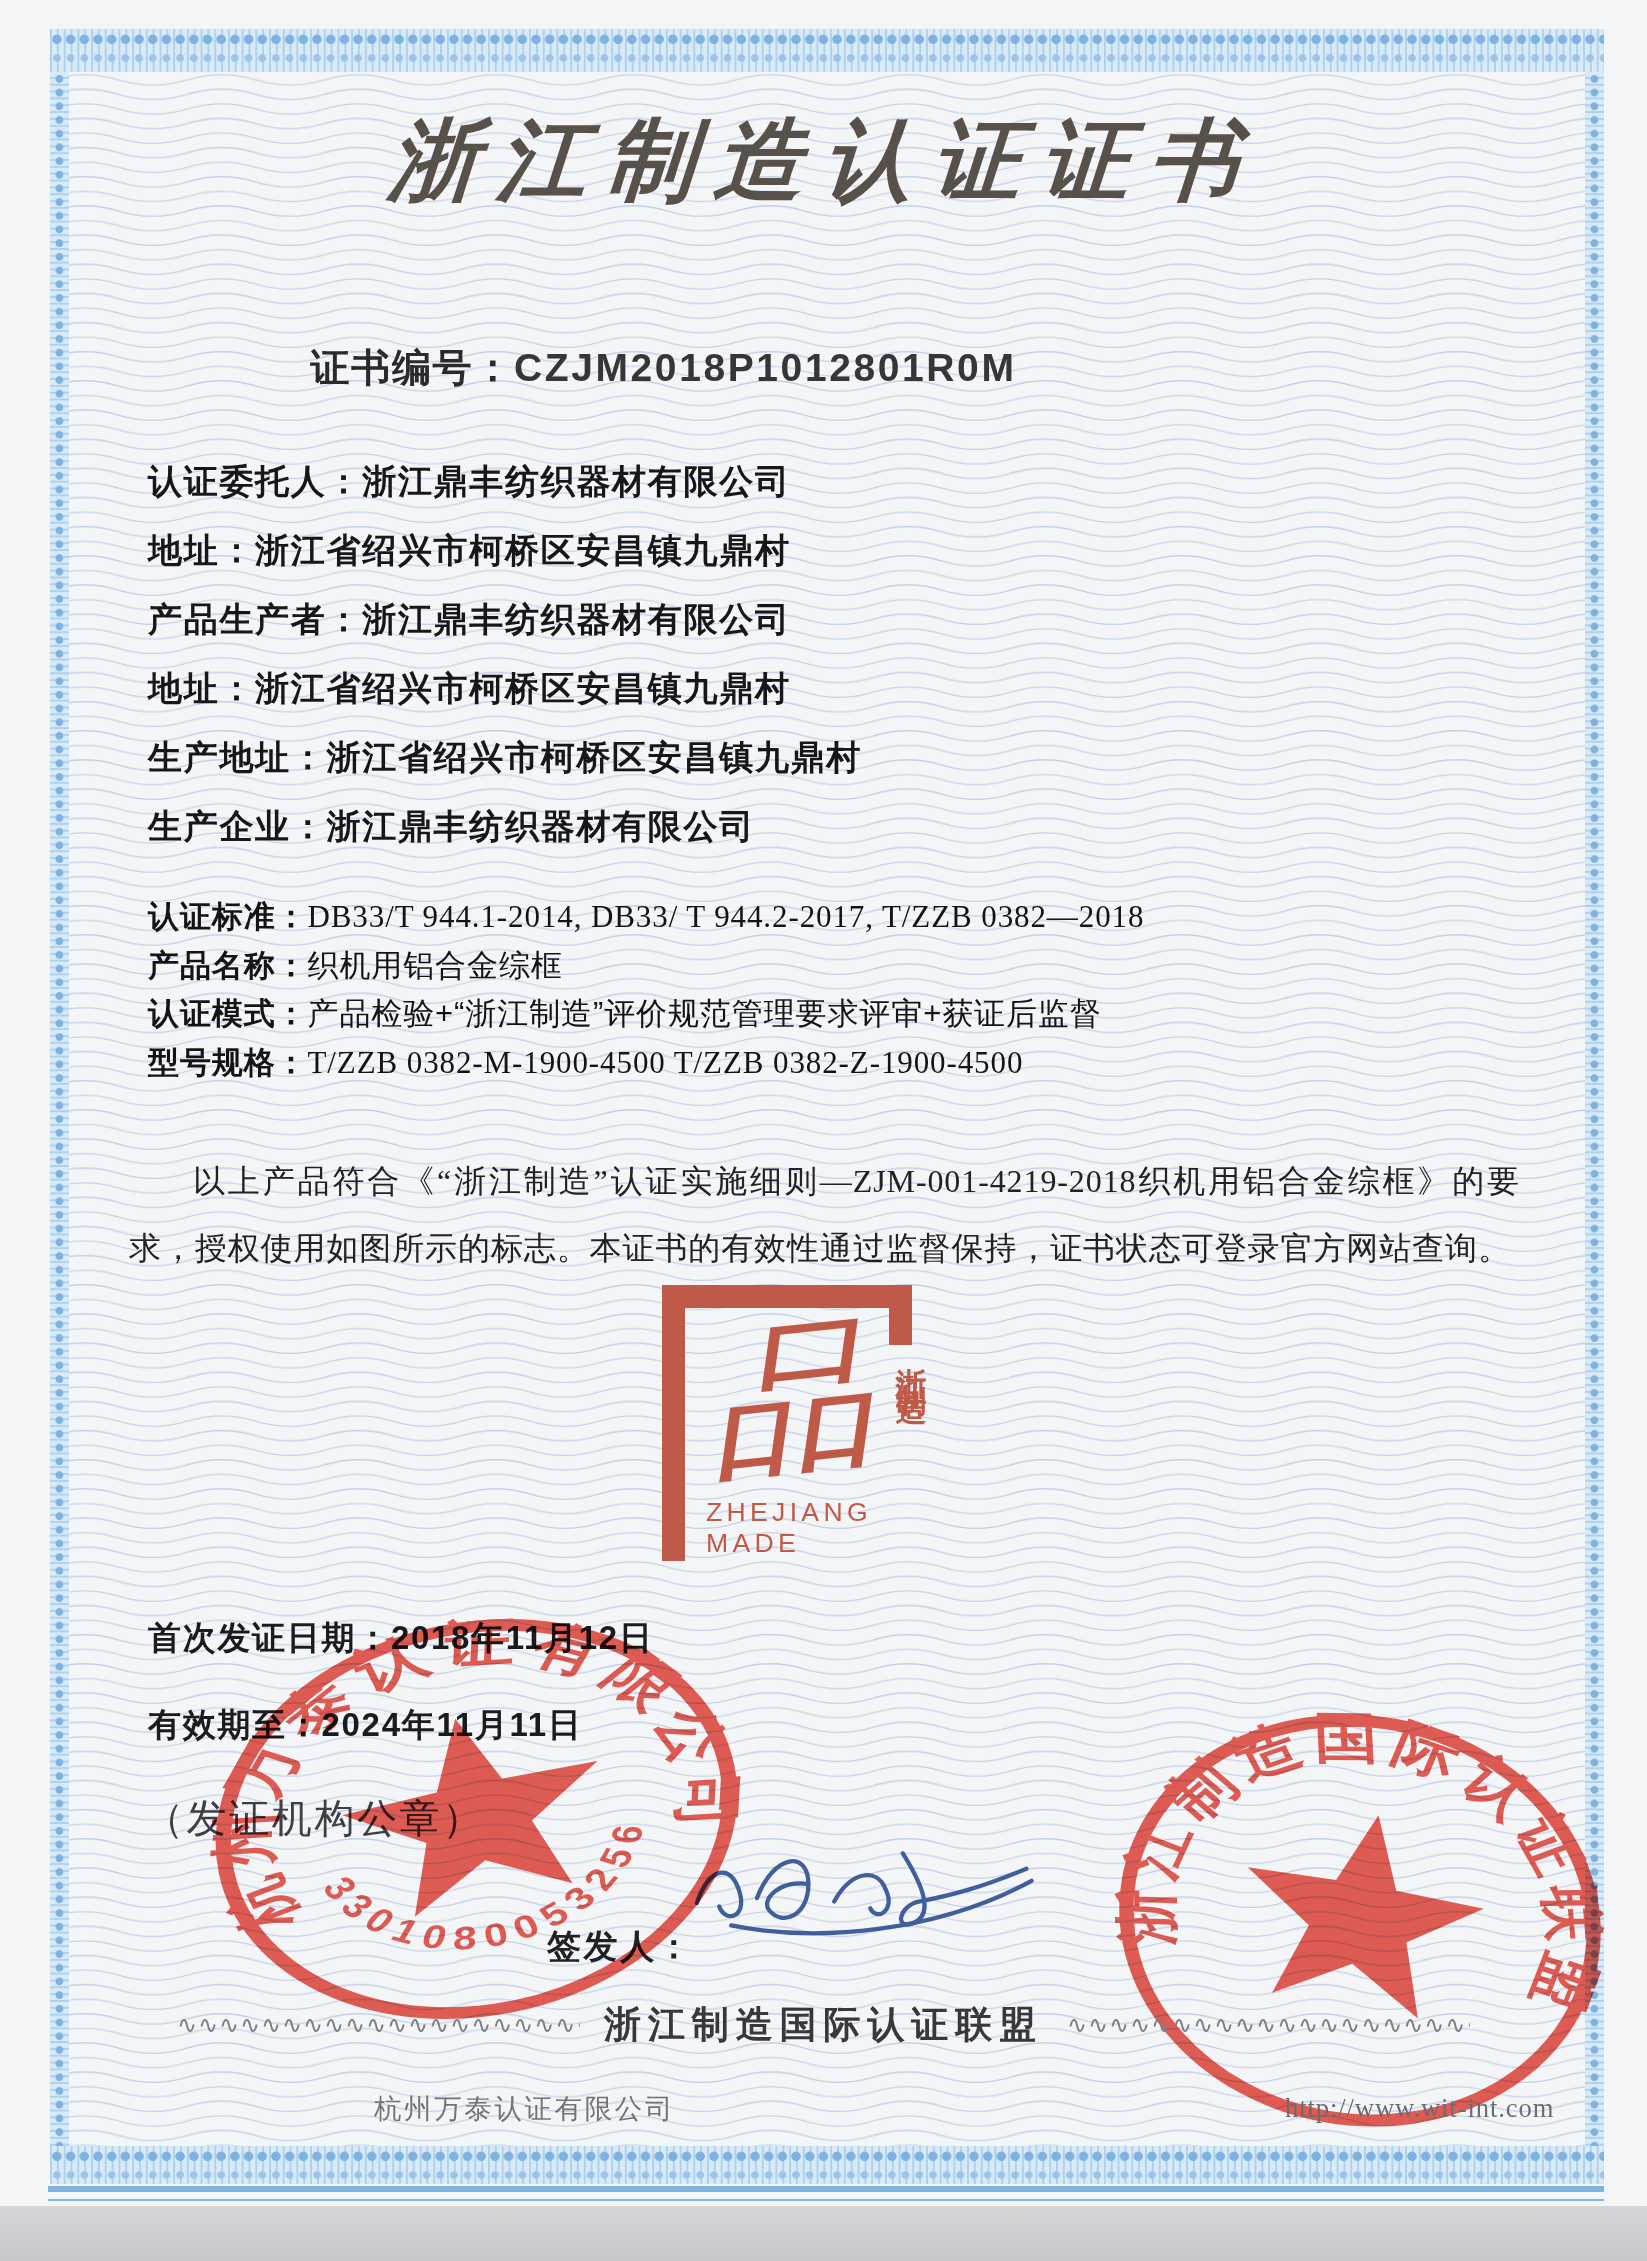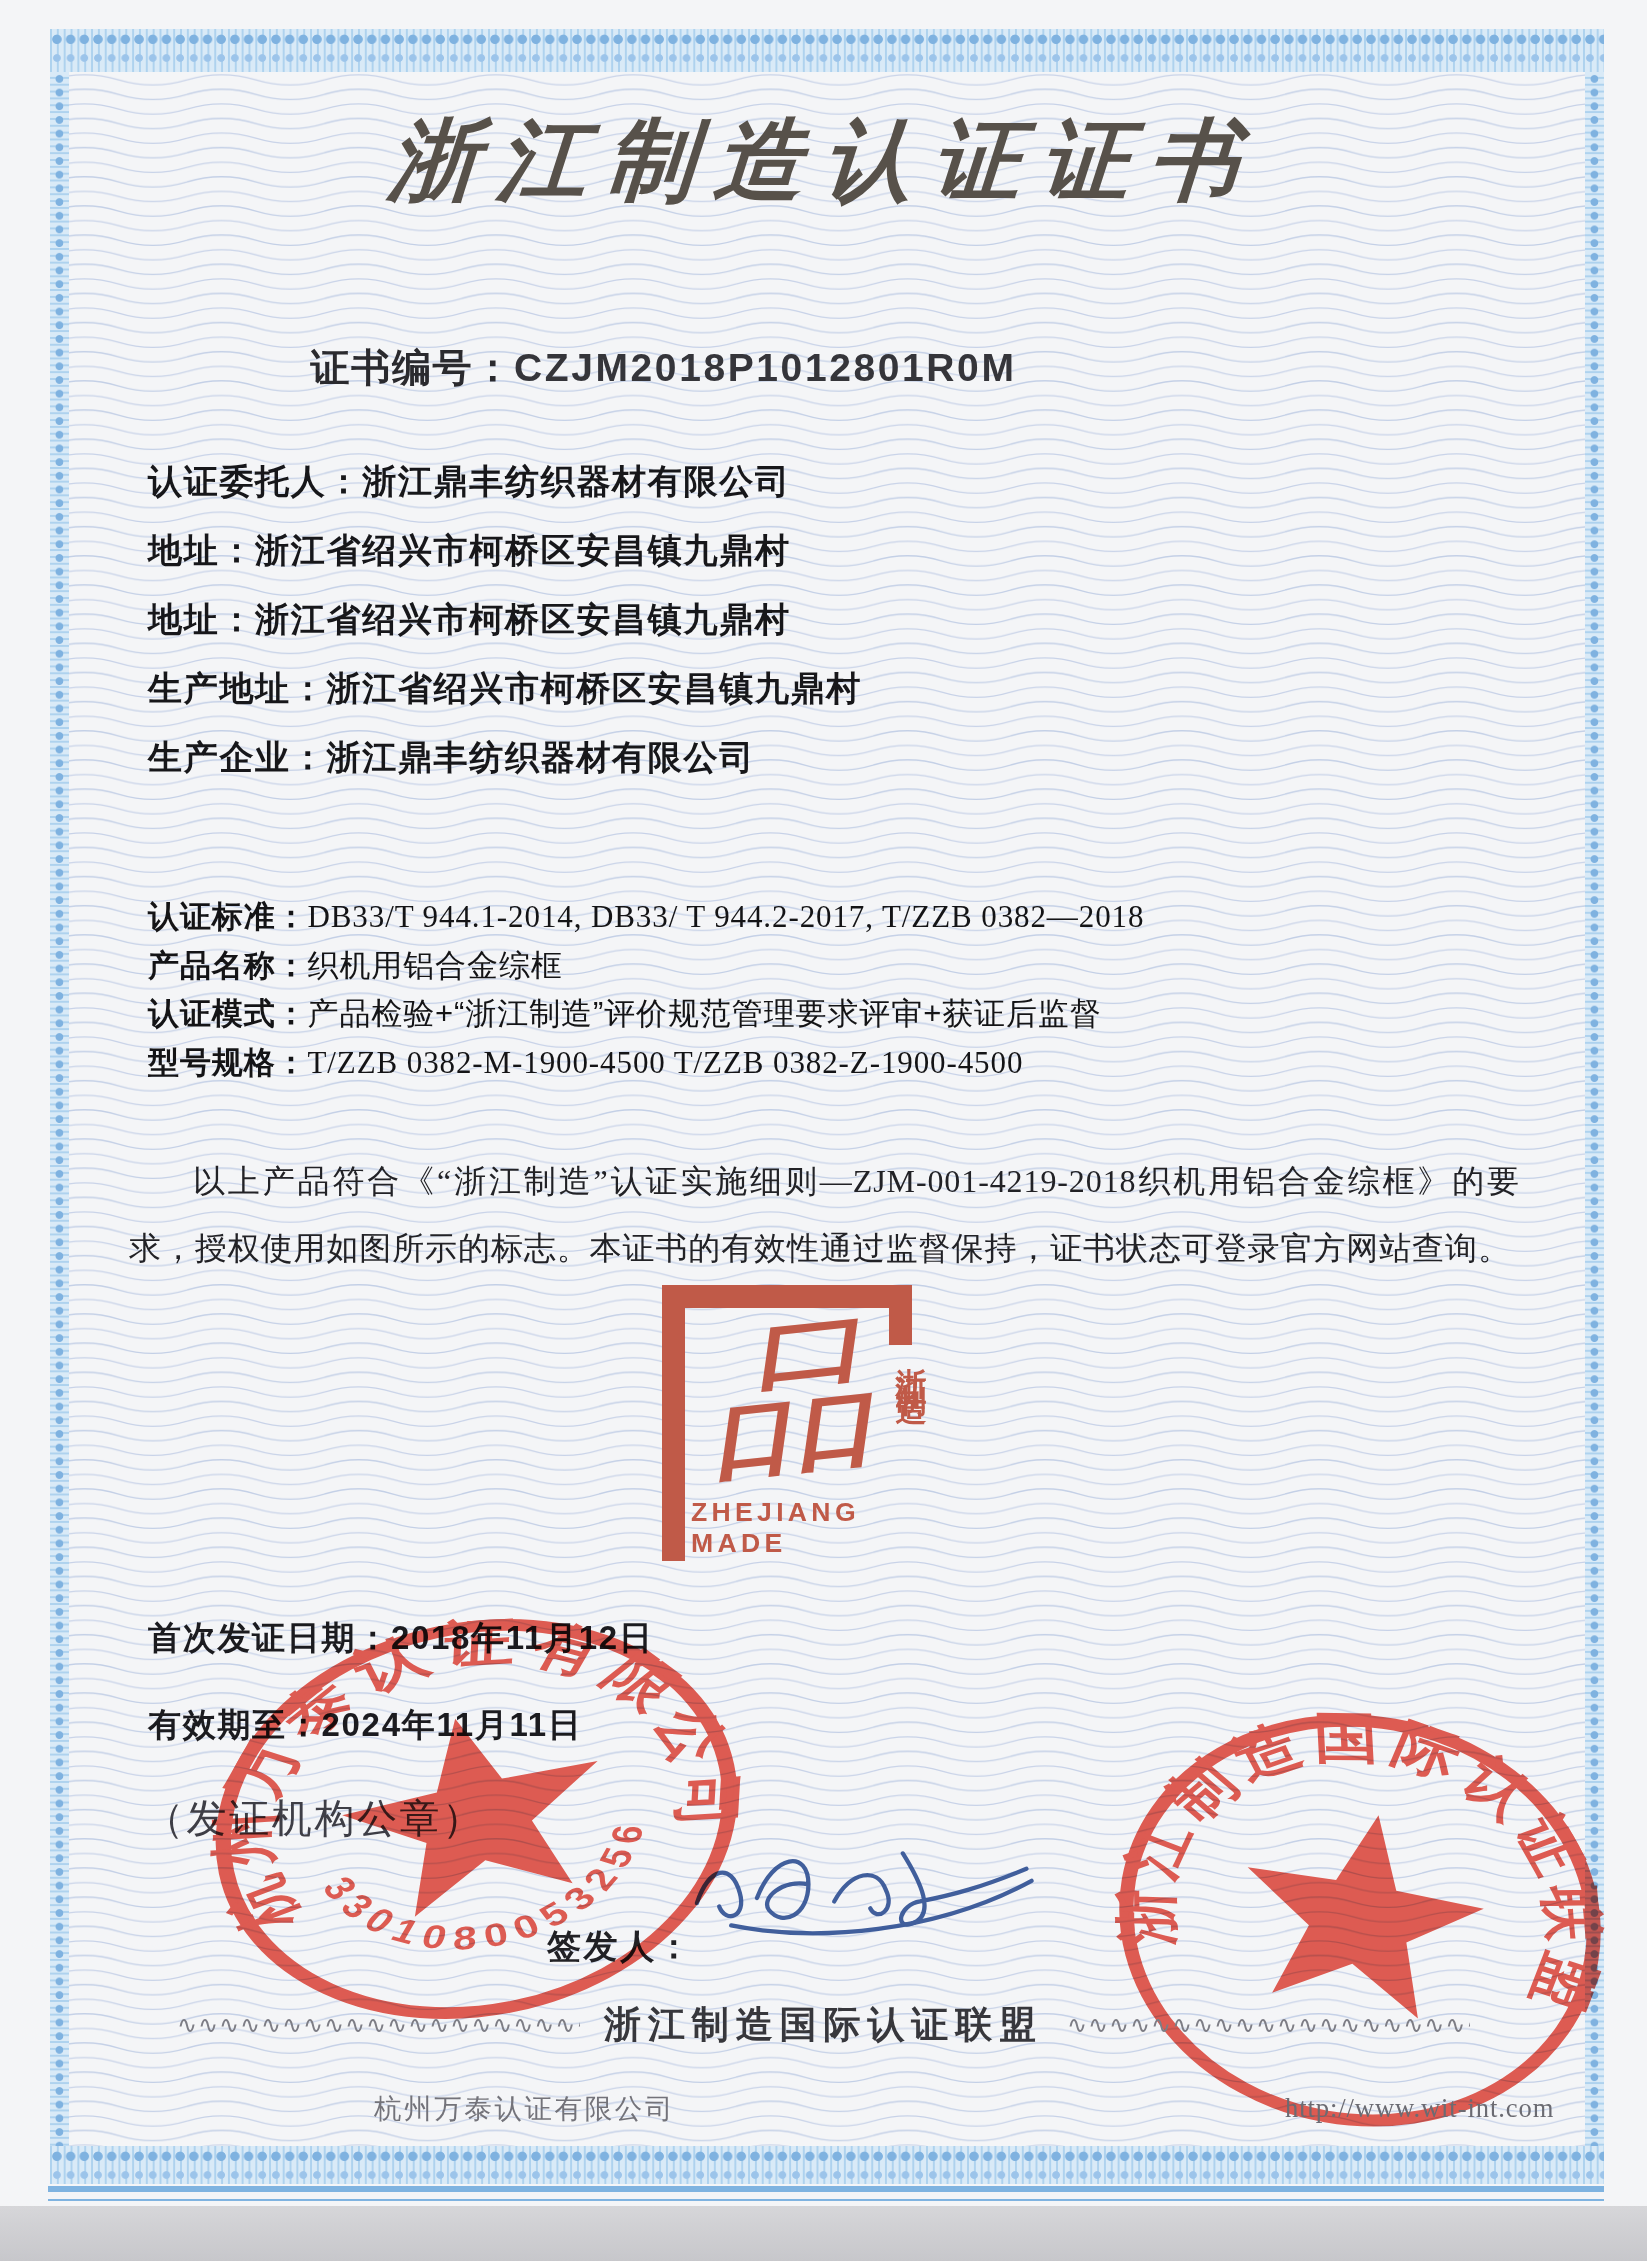--- a/index.html
+++ b/index.html
@@ -57,21 +57,21 @@
   
   .logo{position:absolute;left:662px;top:1285px;width:273px;height:276px;}
   .logo .bar-top{position:absolute;left:0;top:0;width:250px;height:23px;background:#c05a48;}
   .logo .bar-stub{position:absolute;left:227px;top:0;width:23px;height:60px;background:#c05a48;}
   .logo .bar-left{position:absolute;left:0;top:0;width:23px;height:276px;background:#c05a48;}
   .logo .mark{position:absolute;left:29px;top:15.4px;width:197px;height:197px;
     font-family:"DejaVu Serif",serif;font-size:163px;line-height:197px;text-align:center;
     color:#c05a48;font-style:italic;transform:rotate(-6deg);}
   .logo .side{position:absolute;right:3.4px;top:58px;writing-mode:vertical-rl;
     font-size:31px;font-weight:700;color:#c05a48;letter-spacing:8.6px;}
-  .logo .bottom{position:absolute;left:29px;bottom:1.7px;font-size:26.6px;font-weight:700;
+  .logo .bottom{position:absolute;left:44px;bottom:1.7px;font-size:26.6px;font-weight:400;
     color:#c05a48;letter-spacing:4.3px;}
 
   .dates{position:absolute;left:148px;top:1620px;font-size:33px;font-weight:700;
     color:#1b1b1f;letter-spacing:1.7px;}
   .dates .dline{margin-bottom:51px;line-height:36px;}
   .seal-note{position:absolute;left:144px;top:1791px;font-size:40px;color:#3e3e46;
     letter-spacing:2.6px;font-weight:400;}
 
   .signer{position:absolute;left:547px;top:1884px;font-size:34px;font-weight:600;
     color:#212125;letter-spacing:2.6px;margin-top:40px;}
@@ -117,20 +117,21 @@
 
     <div class="title">浙江制造认证证书</div>
 
     <div class="certno">
       <span>证书编号：</span><span class="num">CZJM2018P1012801R0M</span>
     </div>
 
     <div class="fields">
       <div class="row"><span>认证委托人：</span><span>浙江鼎丰纺织器材有限公司</span></div>
       <div class="row"><span>地址：</span><span>浙江省绍兴市柯桥区安昌镇九鼎村</span></div>
+      <div class="row"><span>产品生产者：</span><span>浙江鼎丰纺织器材有限公司</span></div>
       <div class="row"><span>地址：</span><span>浙江省绍兴市柯桥区安昌镇九鼎村</span></div>
       <div class="row"><span>生产地址：</span><span>浙江省绍兴市柯桥区安昌镇九鼎村</span></div>
       <div class="row"><span>生产企业：</span><span>浙江鼎丰纺织器材有限公司</span></div>
     </div>
 
     <div class="specs">
       <div class="row"><span class="lbl">认证标准：</span><span class="serif-val">DB33/T 944.1-2014, DB33/ T 944.2-2017, T/ZZB 0382—2018</span></div>
       <div class="row"><span class="lbl">产品名称：</span><span>织机用铝合金综框</span></div>
       <div class="row"><span class="lbl">认证模式：</span><span>产品检验+“浙江制造”评价规范管理要求评审+获证后监督</span></div>
       <div class="row"><span class="lbl">型号规格：</span><span class="serif-val">T/ZZB 0382-M-1900-4500  T/ZZB 0382-Z-1900-4500</span></div>

